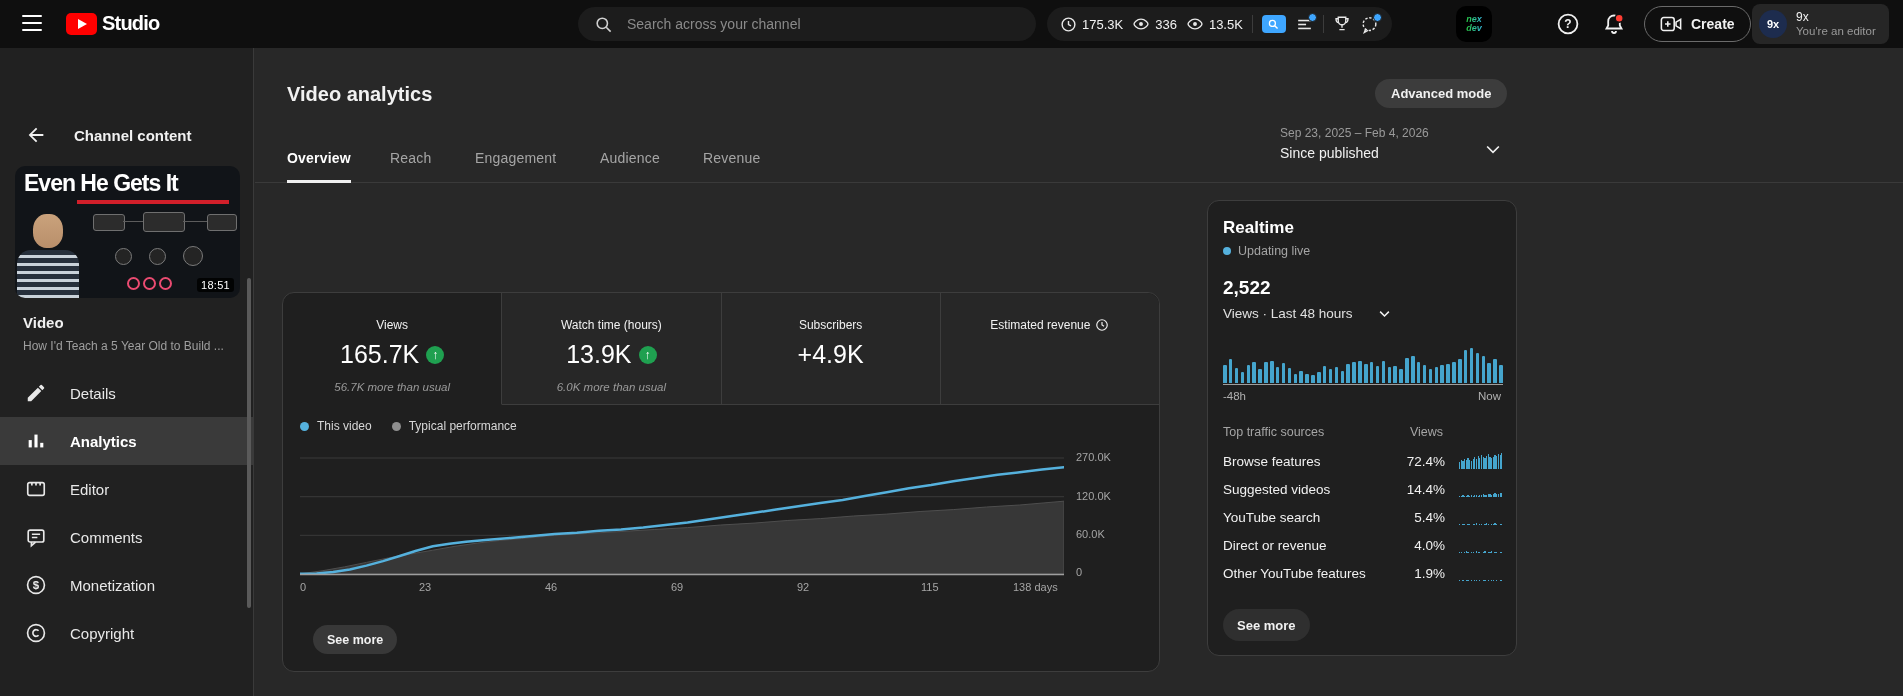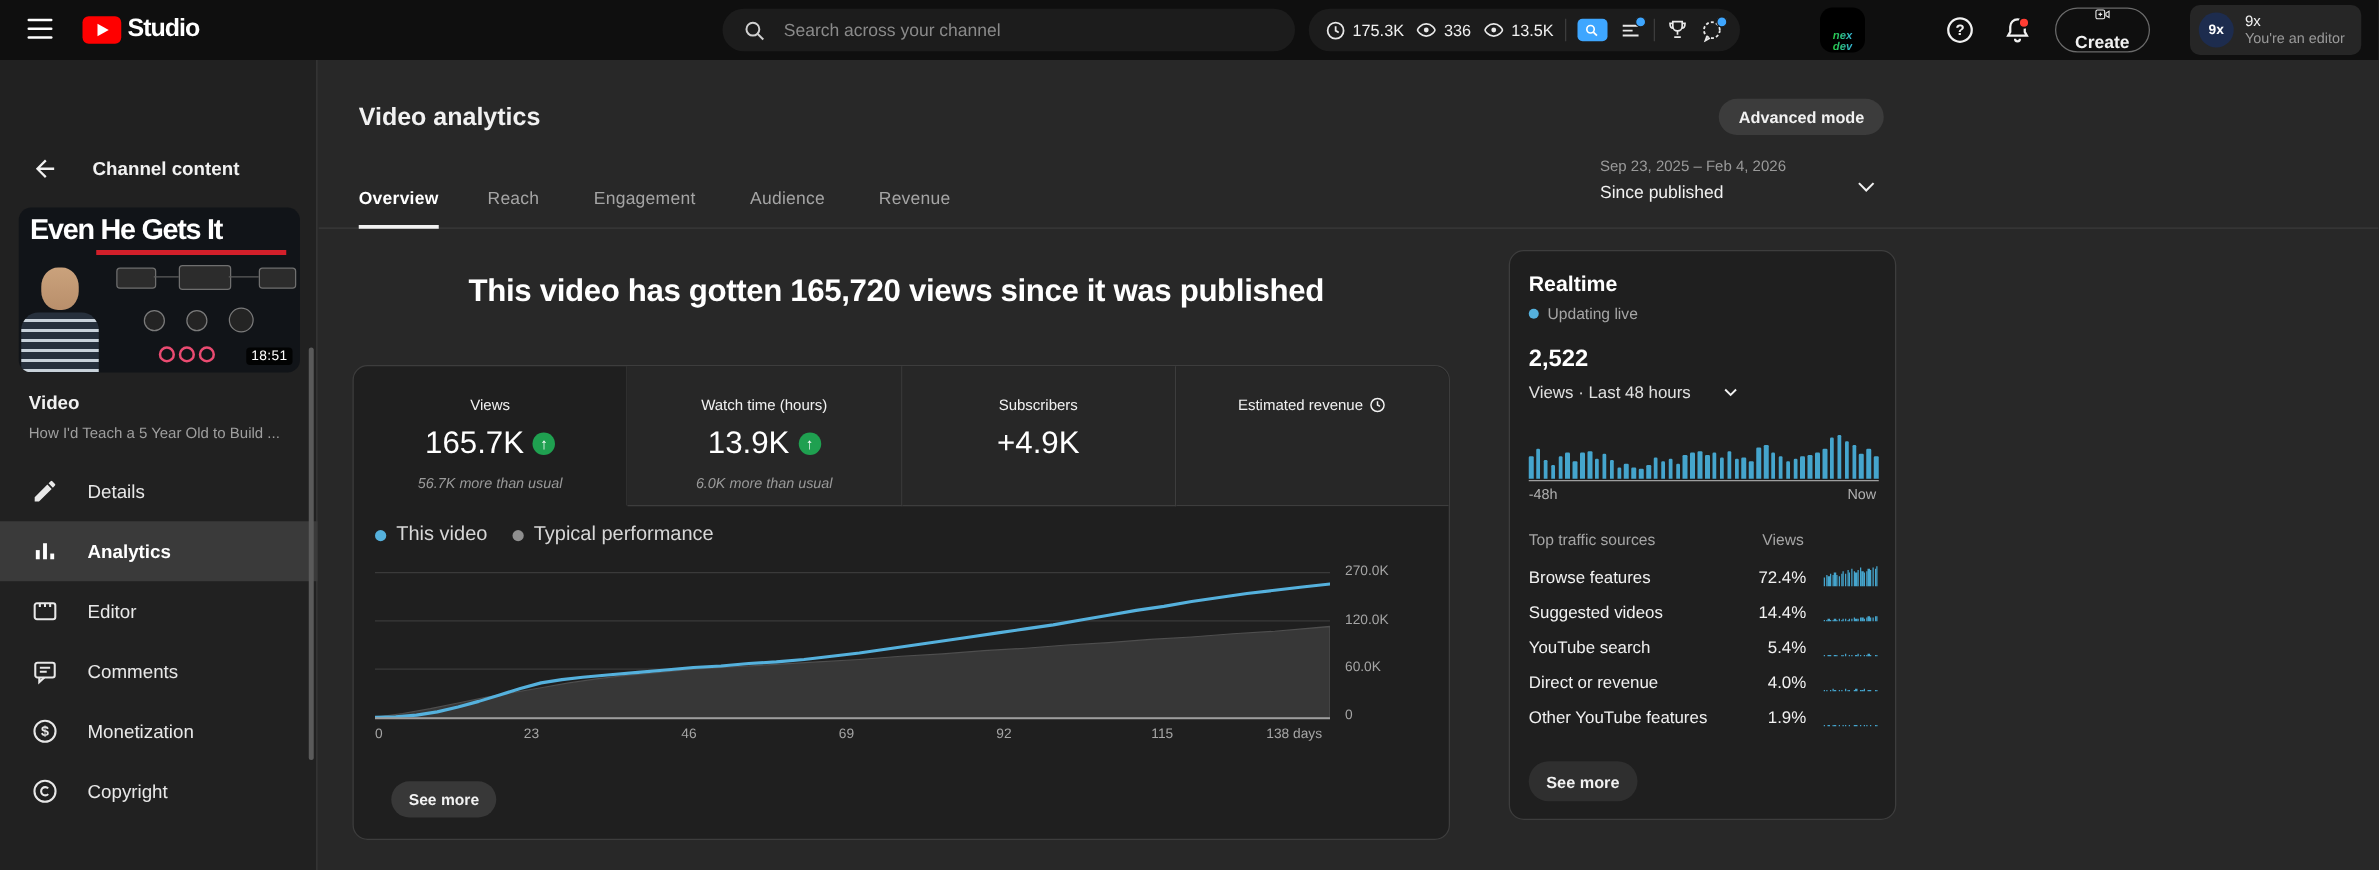--- a/index.html
+++ b/index.html
@@ -15,24 +15,24 @@
   .logo-play:after{content:"";position:absolute;left:12px;top:6px;border-left:9px solid #fff;border-top:5px solid transparent;border-bottom:5px solid transparent;}
   .logo-text{font-size:20px;font-weight:700;letter-spacing:-0.8px;color:#fff;}
   .searchbar{position:absolute;left:578px;top:7px;width:458px;height:34px;border-radius:17px;background:#1c1c1c;display:flex;align-items:center;padding-left:16px;gap:14px;box-sizing:border-box;}
   .search-ph{font-size:14px;color:#8a8a8a;}
   .stats-pill{position:absolute;left:1047px;top:7px;height:34px;border-radius:17px;background:#1c1c1c;display:inline-flex;align-items:center;padding:0 13px;gap:9px;}
   .stat{display:flex;align-items:center;gap:5px;font-size:13px;color:#f1f1f1;}
   .pill-div{width:1px;height:18px;background:#3c3c3c;}
   .iq-badge{width:24px;height:18px;border-radius:4px;background:#3ea6ff;display:flex;align-items:center;justify-content:center;}
   .icon-wrap{position:relative;display:flex;align-items:center;}
   .bdot{position:absolute;top:-2px;right:-3px;width:7px;height:7px;border-radius:50%;background:#3ea6ff;border:1.5px solid #1c1c1c;}
-  .avatar-channel{position:absolute;left:1456px;top:6px;width:36px;height:36px;border-radius:10px;background:#000;display:flex;flex-direction:column;align-items:center;justify-content:flex-end;line-height:9px;cursor:pointer;}
+  .avatar-channel{position:absolute;left:1456px;top:6px;width:36px;height:36px;border-radius:10px;background:#000;display:flex;flex-direction:column;align-items:center;justify-content:center;line-height:9px;cursor:pointer;}
   .avatar-channel b{font-size:9px;font-style:italic;background:linear-gradient(90deg,#27c93f,#35b6d8);-webkit-background-clip:text;background-clip:text;color:transparent;}
   .tb-icon{position:absolute;top:12px;cursor:pointer;}
-  .create-btn{position:absolute;left:1644px;top:6px;height:36px;border:1px solid #6b6b6b;border-radius:18px;display:flex;align-items:center;gap:9px;padding:0 15px;font-size:14px;font-weight:600;box-sizing:border-box;cursor:pointer;background:transparent;color:#f1f1f1;flex-direction:column;}
+  .create-btn{position:absolute;left:1644px;top:6px;height:36px;border:1px solid #6b6b6b;border-radius:18px;display:flex;align-items:center;gap:9px;padding:0 15px;font-size:14px;font-weight:600;box-sizing:border-box;cursor:pointer;background:transparent;color:#f1f1f1;}
   .editor-pill{position:absolute;left:1752px;top:4px;width:137px;height:40px;border-radius:8px;background:#262626;display:flex;align-items:center;gap:9px;padding:0 7px;box-sizing:border-box;cursor:pointer;}
   .editor-avatar{width:28px;height:28px;border-radius:50%;background:#1d2c4e;display:flex;align-items:center;justify-content:center;font-size:11px;font-weight:700;color:#fff;flex:none;}
   .editor-name{font-size:12px;color:#f1f1f1;line-height:14px;}
   .editor-role{font-size:11.5px;color:#9a9a9a;line-height:14px;white-space:nowrap;}
   
   .sidebar{position:absolute;top:48px;left:0;width:254px;height:648px;background:#212121;border-right:1px solid #3a3a3a;box-sizing:border-box;}
   .back-row{position:absolute;top:76px;left:25px;display:flex;align-items:center;gap:27px;cursor:pointer;}
   .back-label{font-size:15px;font-weight:600;color:#f1f1f1;}
   .thumb{position:absolute;top:118px;left:15px;width:225px;height:132px;border-radius:10px;background:#111418;overflow:hidden;cursor:pointer;}
   .thumb-title{position:absolute;top:4px;left:9px;font-size:23px;font-weight:800;letter-spacing:-1px;color:#fff;white-space:nowrap;text-align:center;}
@@ -69,21 +69,21 @@
   .metrics{position:absolute;top:0;left:0;width:100%;height:112px;display:flex;}
   .metric-cell{flex:1;border-right:1px solid #3d3d3d;border-bottom:1px solid #3d3d3d;background:#272727;text-align:center;padding-top:22px;box-sizing:border-box;cursor:pointer;}
   .metric-cell:last-child{border-right:none;border-top-right-radius:12px;}
   .metric-cell:first-child{border-top-left-radius:12px;}
   .metric-cell.selected{background:transparent;border-bottom-color:transparent;}
   .m-label{font-size:12px;color:#f1f1f1;display:inline-flex;align-items:center;gap:5px;}
   .m-value{margin-top:7px;font-size:25px;color:#fff;display:flex;align-items:center;justify-content:center;gap:7px;}
   .up-badge{width:18px;height:18px;border-radius:50%;background:#1fa050;color:#fff;font-size:12px;font-weight:700;display:inline-flex;align-items:center;justify-content:center;line-height:1;}
   .m-note{margin-top:12px;font-size:11.5px;font-style:italic;color:#9a9a9a;}
   .legend{position:absolute;left:300px;top:419px;display:flex;gap:20px;align-items:center;}
-  .legend .li{display:flex;align-items:center;gap:8px;font-size:16px;color:#d7d7d7;cursor:pointer;}
+  .legend .li{display:flex;align-items:center;gap:8px;font-size:12px;color:#d7d7d7;cursor:pointer;}
   .ldot{width:9px;height:9px;border-radius:50%;}
   #main-chart{position:absolute;left:300px;top:450px;}
   .ytick{position:absolute;left:1076px;font-size:11px;color:#a5a5a5;}
   .xtick{position:absolute;top:581px;font-size:11px;color:#a5a5a5;}
   .see-more{position:absolute;height:29px;border-radius:15px;background:#383838;border:none;color:#f1f1f1;font-size:12.5px;font-weight:600;padding:0 14px;cursor:pointer;font-family:inherit;}
   
   .rt-card{position:absolute;left:1207px;top:200px;width:310px;height:456px;border:1px solid #3d3d3d;border-radius:12px;background:#1f1f1f;box-sizing:border-box;}
   .rt-title{position:absolute;left:15px;top:17px;font-size:17px;font-weight:700;color:#fff;}
   .rt-live{position:absolute;left:15px;top:43px;display:flex;align-items:center;gap:7px;font-size:12.5px;color:#a5a5a5;}
   .live-dot{width:8px;height:8px;border-radius:50%;background:#55b1dd;}
@@ -301,21 +301,20 @@
   <div class="daterange">
     <div class="dr1">Sep 23, 2025 – Feb 4, 2026</div>
     <div class="dr2">Since published</div>
   </div>
   <span class="dr-chevron">
     <svg width="20" height="20" viewBox="0 0 24 24" fill="none" stroke="#f1f1f1" stroke-width="2">
         <path d="M5 9l7 7 7-7"></path>
       </svg>
   </span>
 
-  <div class="headline">This video has gotten 165,720 views since it was published</div>
 
   <div class="panel">
     <div class="metrics">
       <div class="metric-cell selected">
         <div class="m-label">
             <span>Views</span>
           </div>
         <div class="m-value">
             <span>165.7K</span>
             <span class="up-badge">↑</span>

